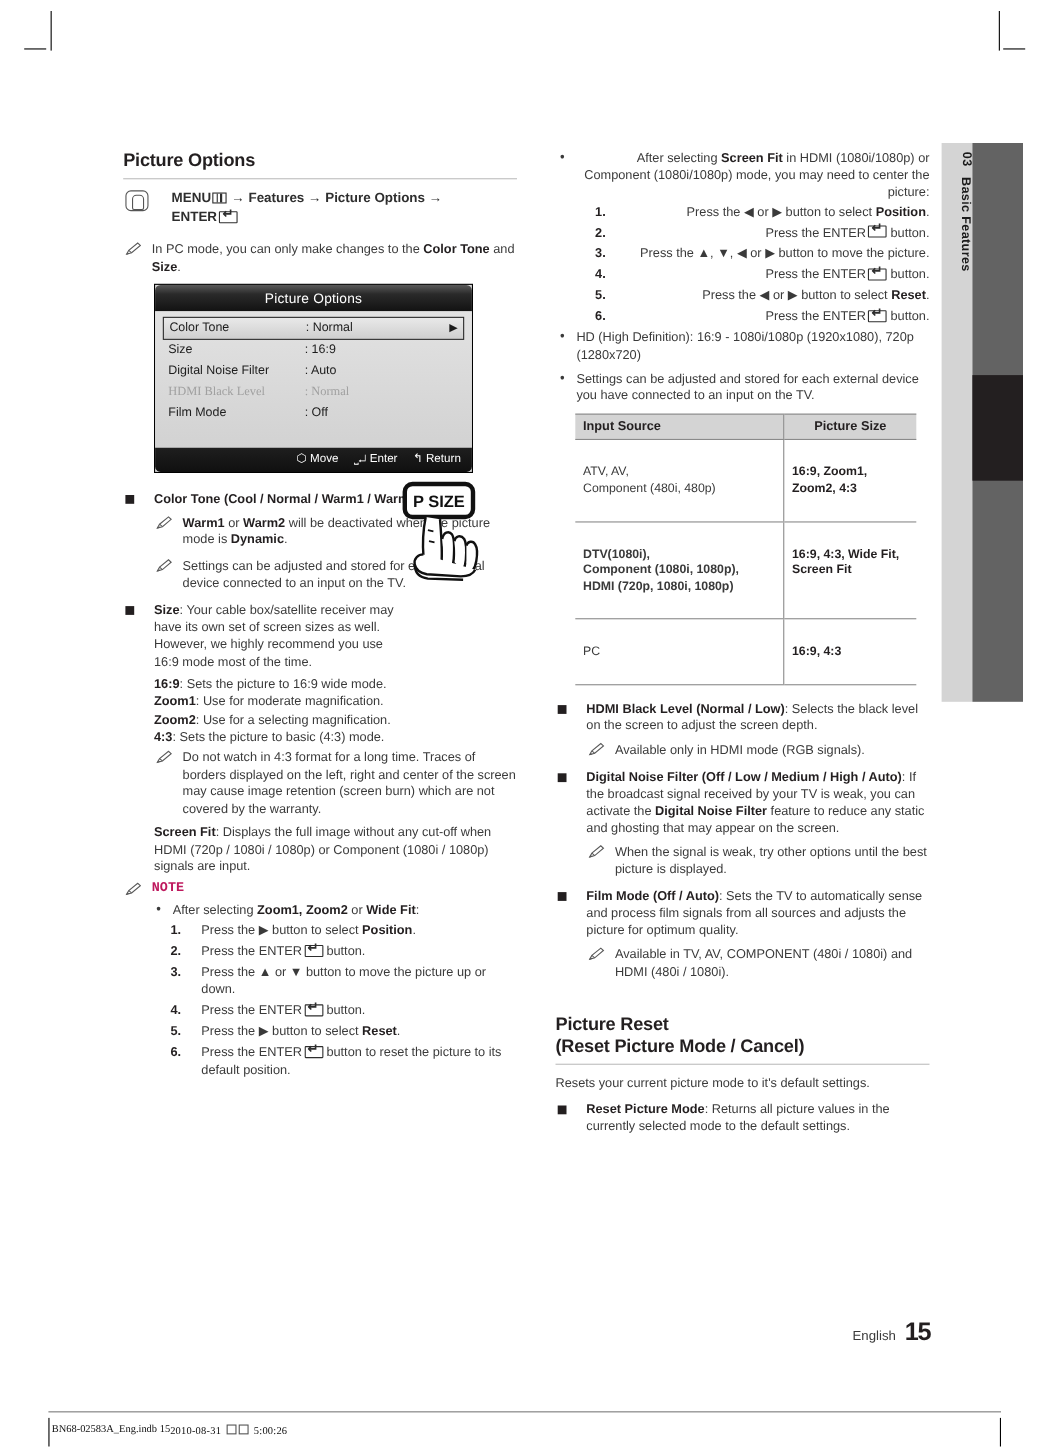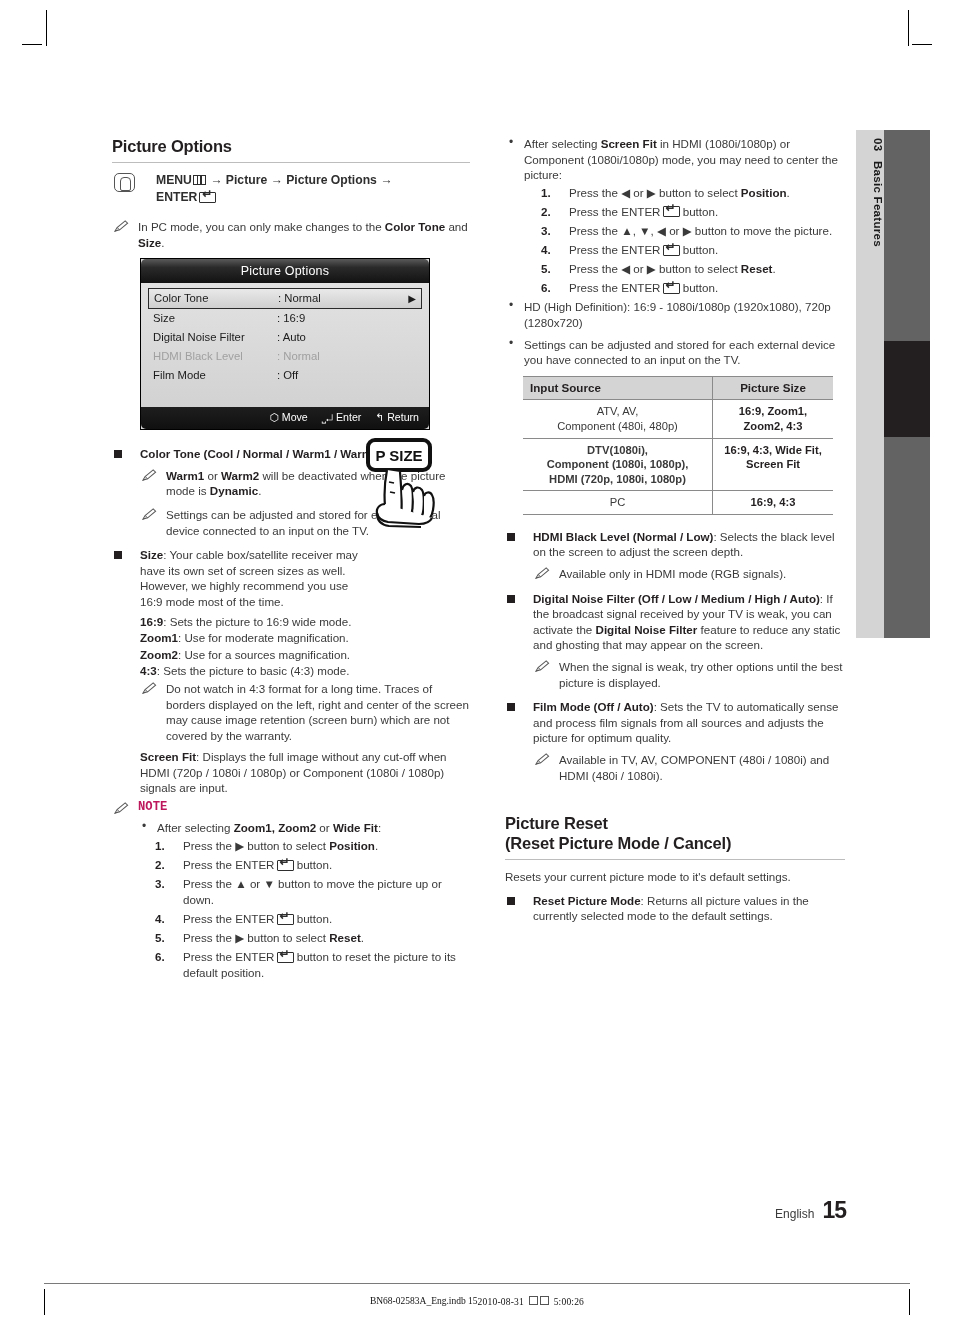--- a/index.html
+++ b/index.html
@@ -287,21 +287,21 @@
     font-size: 11.3px;
     color: #1c1c1c;
     padding: 0 5px;
     box-sizing: border-box;
   }
   .osd-row.sel {
     border: 1px solid #2a2a2a;
     height: 21px;
     background: linear-gradient(180deg,#e9e9e9 0%,#cfcfcf 100%);
   }
-  .osd-row.dim { color: #a0a0a0; }
+  .osd-row.dim { color: #a0a0a0; font-family: Liberation Serif, serif; }
   .osd-row .k { width: 124px; }
   .osd-row .v { flex: 1; }
   .osd-row .arw { font-size: 10px; color: #1c1c1c; }
   .osd-foot {
     height: 22px;
     background: linear-gradient(180deg,#1e1e1e 0%,#101010 100%);
     color: #ffffff;
     font-size: 10.6px;
     display: flex;
     align-items: center;
@@ -334,25 +334,24 @@
     text-align: left;
     font-weight: bold;
     color: #231f20;
     padding: 4px 7px;
     border-bottom: 1px solid #8a8a8a;
     border-top: 1px solid #8a8a8a;
     font-size: 11.6px;
   }
   table.inputs th + th { border-left: 1px solid #8a8a8a; text-align: center; }
   table.inputs td {
-    padding: 4px 7px;
+    padding: 22px 7px;
     vertical-align: top;
     border-bottom: 1px solid #8a8a8a;
     color: #3a3a3a;
-    text-align: center;
   }
   table.inputs td + td {
     border-left: 1px solid #8a8a8a;
     font-weight: bold;
     color: #231f20;
   }
   table.inputs td.c1 { width: 175px; }
 
   
   .pagenum {
@@ -387,21 +386,21 @@
   }
   .footer {
     position: absolute;
     left: 47px;
     right: 47px;
     bottom: 14px;
     font-family: "Liberation Serif", serif;
     font-size: 9.5px;
     color: #111;
     display: flex;
-    justify-content: center;
+    justify-content: flex-start;
   }
   .footer .right { letter-spacing: 0.2px; }
   .footer .box {
     display: inline-block;
     width: 7px; height: 7px;
     border: 1px solid #555;
     margin-right: 2px;
     vertical-align: 0px;
   }
   .ffrule {
@@ -436,21 +435,21 @@
 
   <div class="col col-left">
 
     <h1 class="section">Picture Options</h1>
     <div class="rule"></div>
 
     <div class="menu-path">
       <span class="ico-hand"></span>
       <span>MENU</span><span class="gl-menu"></span>
       <span>→</span>
-      <span>Picture</span>
+      <span>Features</span>
       <span>→</span>
       <span>Picture Options</span>
       <span>→</span><br>
       <span>ENTER</span><span class="gl-enter"></span>
     </div>
 
     <div class="pencil">
       <span class="pico">
         <svg viewBox="0 0 16 13" width="15" height="12">
             <path d="M1 12 L3.2 8.2 L12 1 L14.6 3.4 L6 10.6 Z" fill="none" stroke="#5a5a5a" stroke-width="1.1"></path>
@@ -533,21 +532,21 @@
     </div>
 
     <div style="padding-left:28px;">
       <div style="margin-bottom:1px;width:232px;">
         <b>16:9</b><span class="plain">: Sets the picture to 16:9 wide mode.</span>
       </div>
       <div style="margin-bottom:1px;">
         <b>Zoom1</b><span class="plain">: Use for moderate magnification.</span>
       </div>
       <div style="margin-bottom:1px;">
-        <b>Zoom2</b><span class="plain">: Use for a sources magnification.</span>
+        <b>Zoom2</b><span class="plain">: Use for a selecting magnification.</span>
       </div>
       <div style="margin-bottom:2px;">
         <b>4:3</b><span class="plain">: Sets the picture to basic (4:3) mode.</span>
       </div>
 
       <div class="pencil" style="margin-bottom:6px;">
         <span class="pico">
           <svg viewBox="0 0 16 13" width="15" height="12">
               <path d="M1 12 L3.2 8.2 L12 1 L14.6 3.4 L6 10.6 Z" fill="none" stroke="#5a5a5a" stroke-width="1.1"></path>
               <path d="M3.2 8.2 L6 10.6" stroke="#5a5a5a" stroke-width="1"></path>
@@ -599,21 +598,21 @@
       <path d="M69 62 C70 58 75 57 77 61 C79 64 79 70 78 76 C77 82 74 87 69 88" fill="#fff" stroke="#111" stroke-width="2.2"></path>
       <path d="M30 70 C25 70 21 74 22 79 C23 84 27 87 33 88 L64 90 C70 90 75 88 77 84" fill="#fff" stroke="#111" stroke-width="2.2"></path>
       <path d="M22 79 C22 86 26 91 34 92 L66 93" fill="none" stroke="#111" stroke-width="2.2"></path>
       <path d="M34 48 l5 1" stroke="#111" stroke-width="1.6"></path>
       <path d="M35 58 l5 1" stroke="#111" stroke-width="1.6"></path>
     </svg>
   </div>
 
   <div class="col col-right">
 
-    <div class="rb" style="margin-bottom:2px;">
+    <div class="rb" style="margin-bottom:2px;text-align:right;">
       <span class="plain">After selecting </span><b>Screen Fit</b><span class="plain"> in HDMI (1080i/1080p) or Component (1080i/1080p) mode, you may need to center the picture:</span>
       <ol class="steps">
         <li><span class="plain">Press the ◀ or ▶ button to select </span><b>Position</b><span class="plain">.</span></li>
         <li><span class="plain">Press the ENTER</span><span class="gl-enter"></span><span class="plain"> button.</span></li>
         <li><span class="plain">Press the ▲, ▼, ◀ or ▶ button to move the picture.</span></li>
         <li><span class="plain">Press the ENTER</span><span class="gl-enter"></span><span class="plain"> button.</span></li>
         <li><span class="plain">Press the ◀ or ▶ button to select </span><b>Reset</b><span class="plain">.</span></li>
         <li><span class="plain">Press the ENTER</span><span class="gl-enter"></span><span class="plain"> button.</span></li>
       </ol>
     </div>

